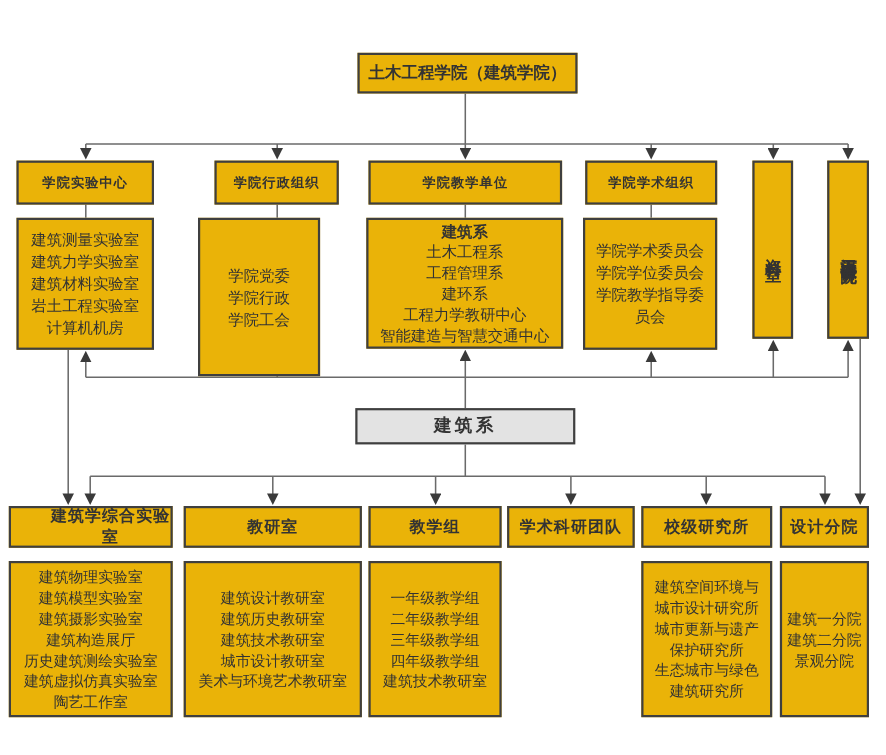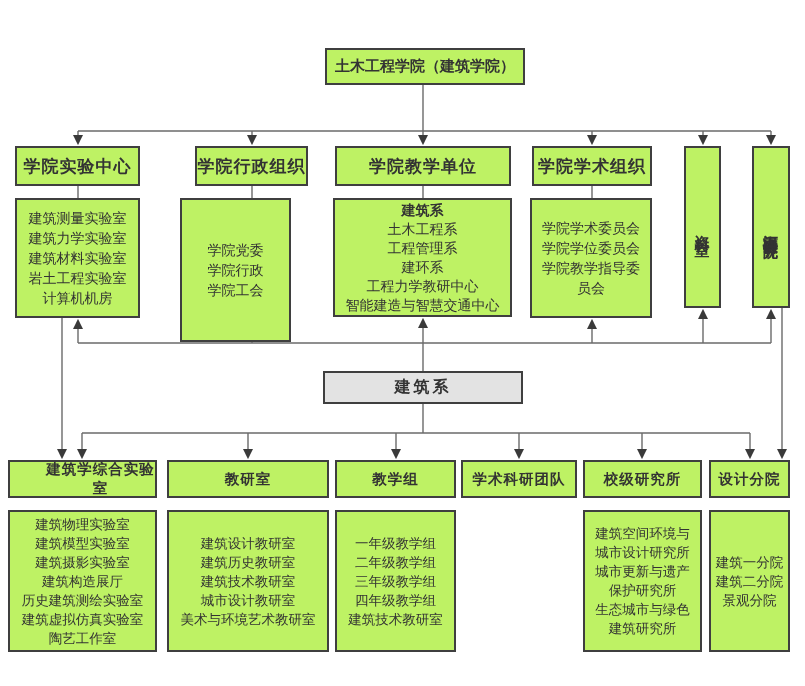--- a/index.html
+++ b/index.html
@@ -4,24 +4,24 @@
 <style>
   html,body{margin:0;padding:0;background:#ffffff;}
   .canvas{
     position:relative;width:805px;height:686px;background:#ffffff;
     font-family:"Liberation Sans","DejaVu Sans",sans-serif;color:#333;
     overflow:hidden;
   }
   .canvas *{box-sizing:border-box;}
   svg.wires{position:absolute;left:0;top:0;z-index:0;}
   .box{
-    position:absolute;z-index:1;background:#bef264;border:2px solid #3f3f3f;
+    position:absolute;z-index:1;background:#eab308;border:2px solid #3f3f3f;
     display:flex;align-items:center;justify-content:center;text-align:center;
   }
-  .hdr{font-weight:bold;font-size:17px;letter-spacing:1px;}
+  .hdr{font-weight:bold;font-size:12px;letter-spacing:1px;}
   .root{font-weight:bold;font-size:15px;}
   .content{flex-direction:column;font-size:14px;line-height:20px;padding:2px 4px;}
   .content .item{width:100%;}
   .content .bold{font-weight:bold;}
   .mid{background:#e3e3e3;font-weight:bold;font-size:16px;letter-spacing:3px;border:2px solid #3f3f3f;}
   .vbox{
     writing-mode:vertical-lr;text-orientation:upright;
     font-weight:bold;font-size:15px;line-height:1;letter-spacing:3px;
   }
   .vbox.tall{letter-spacing:1px;font-size:15px;}

